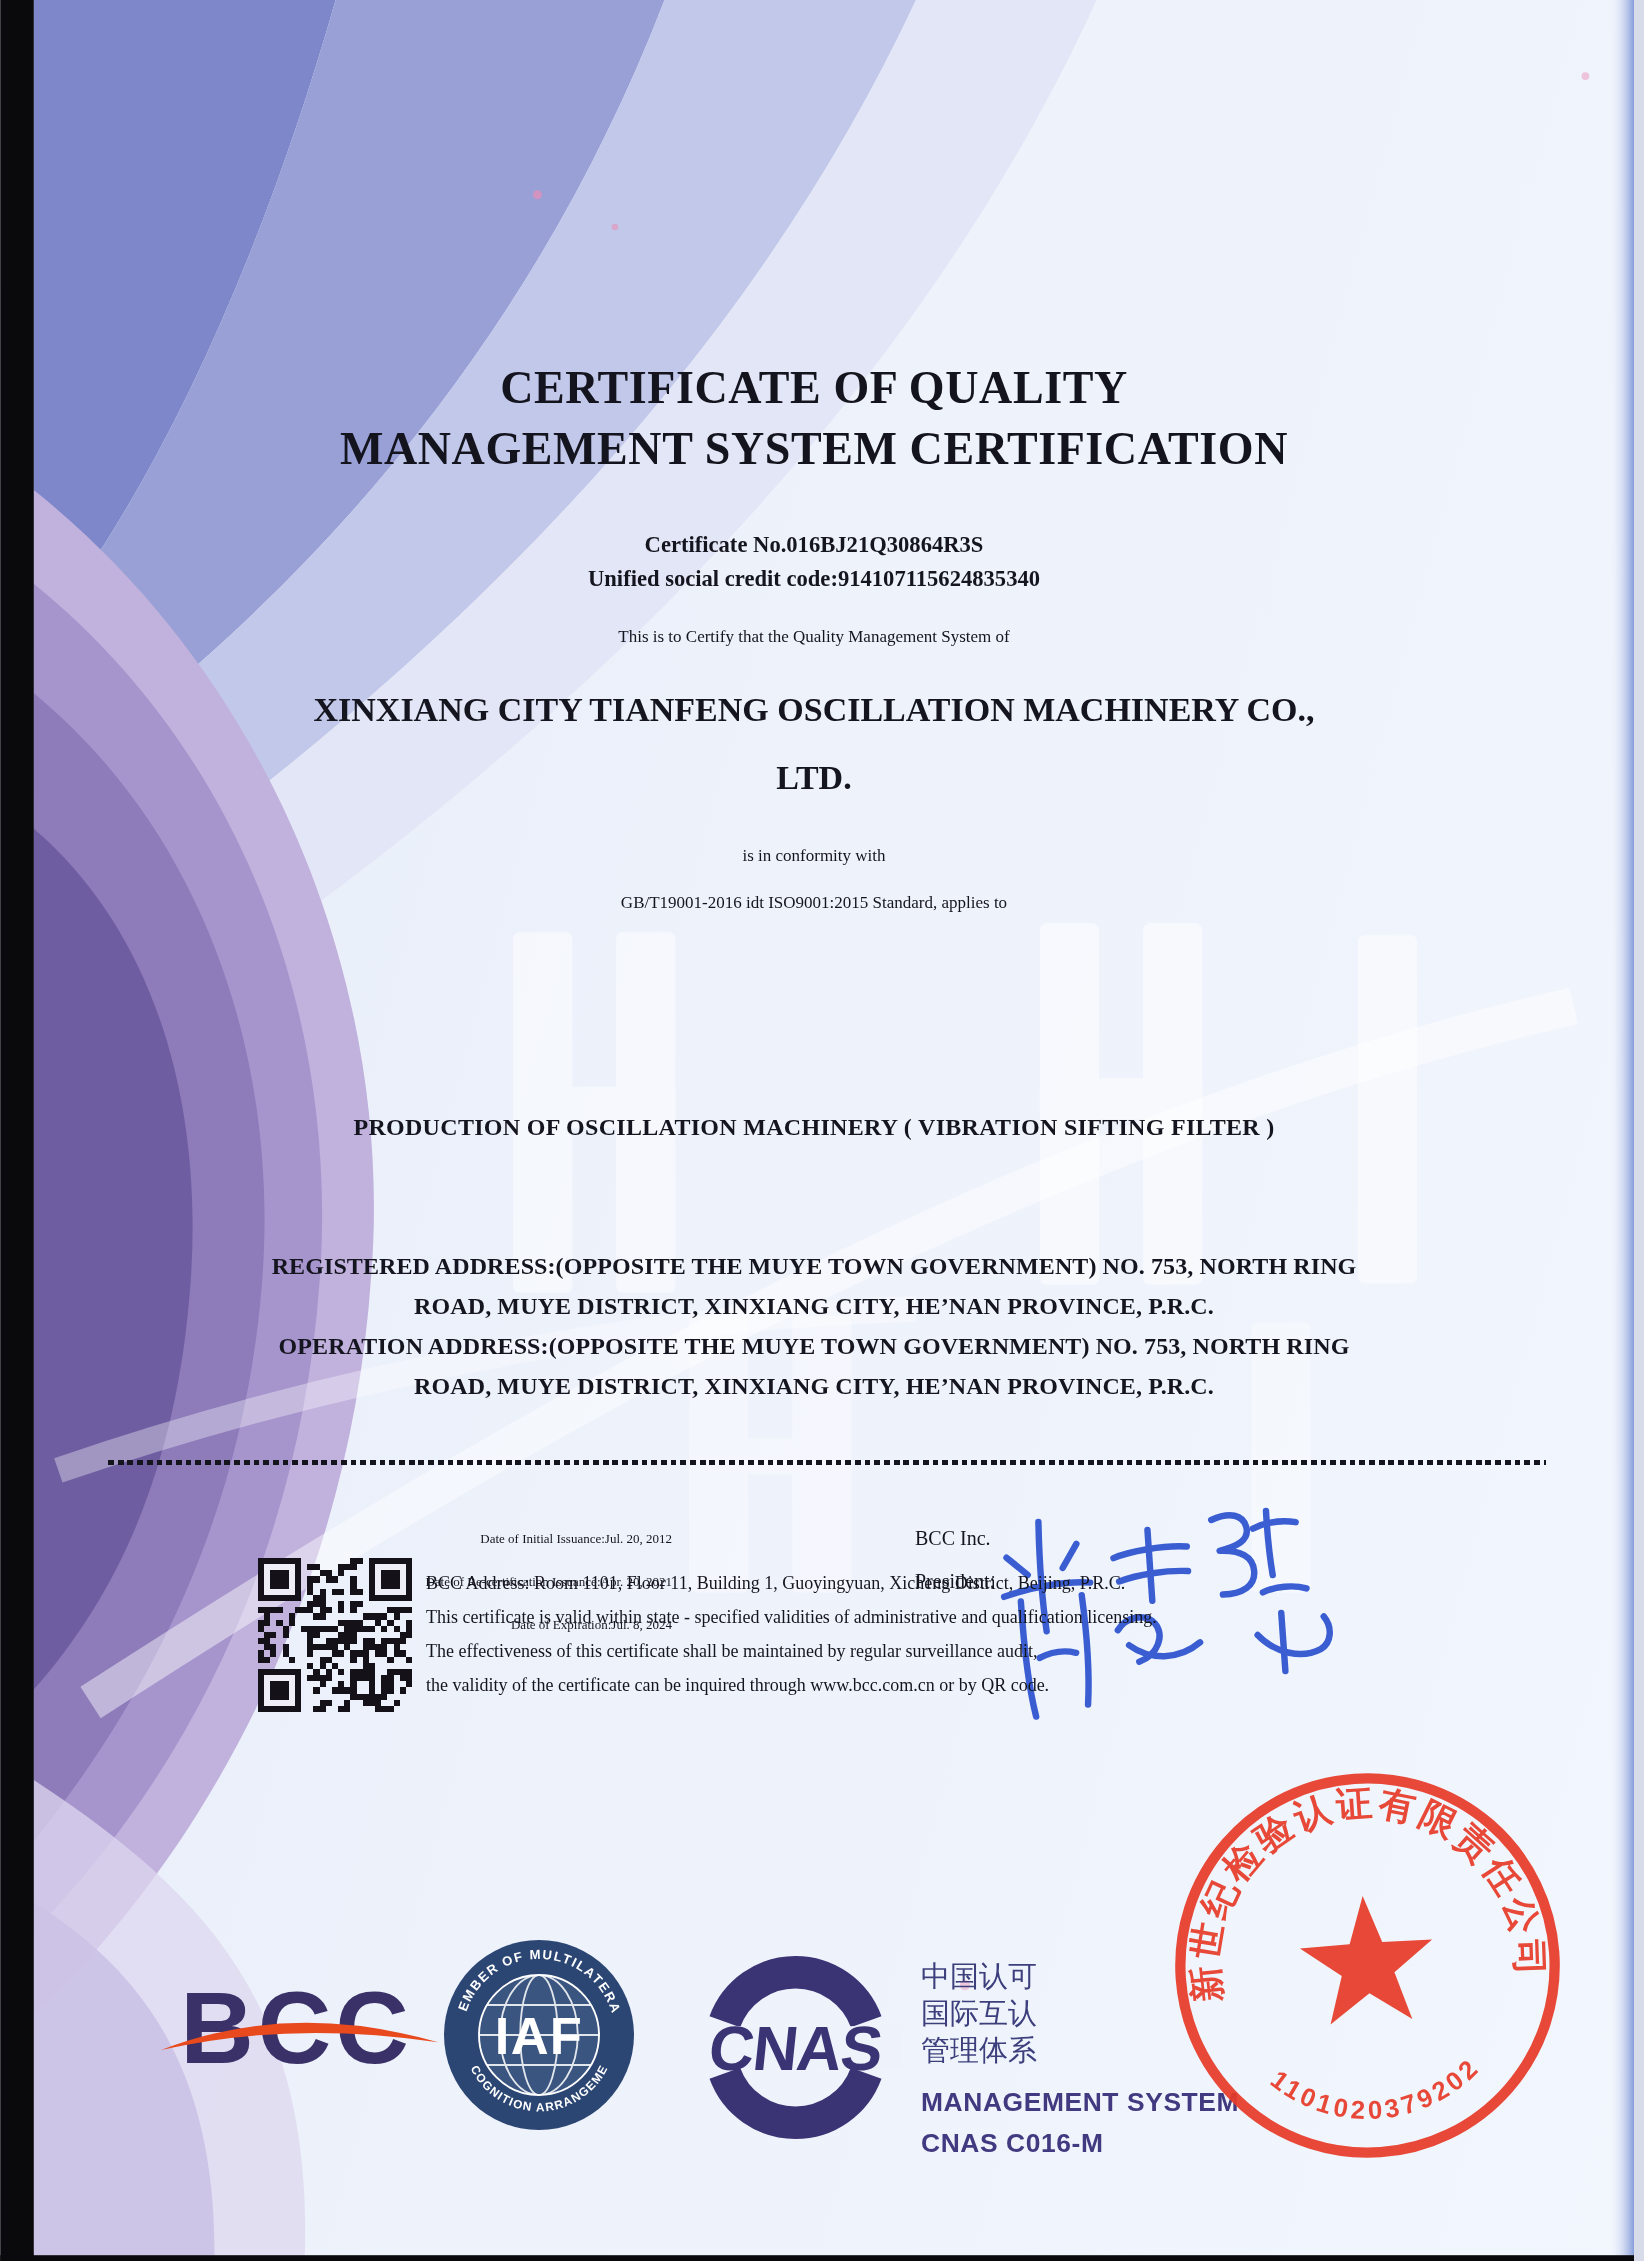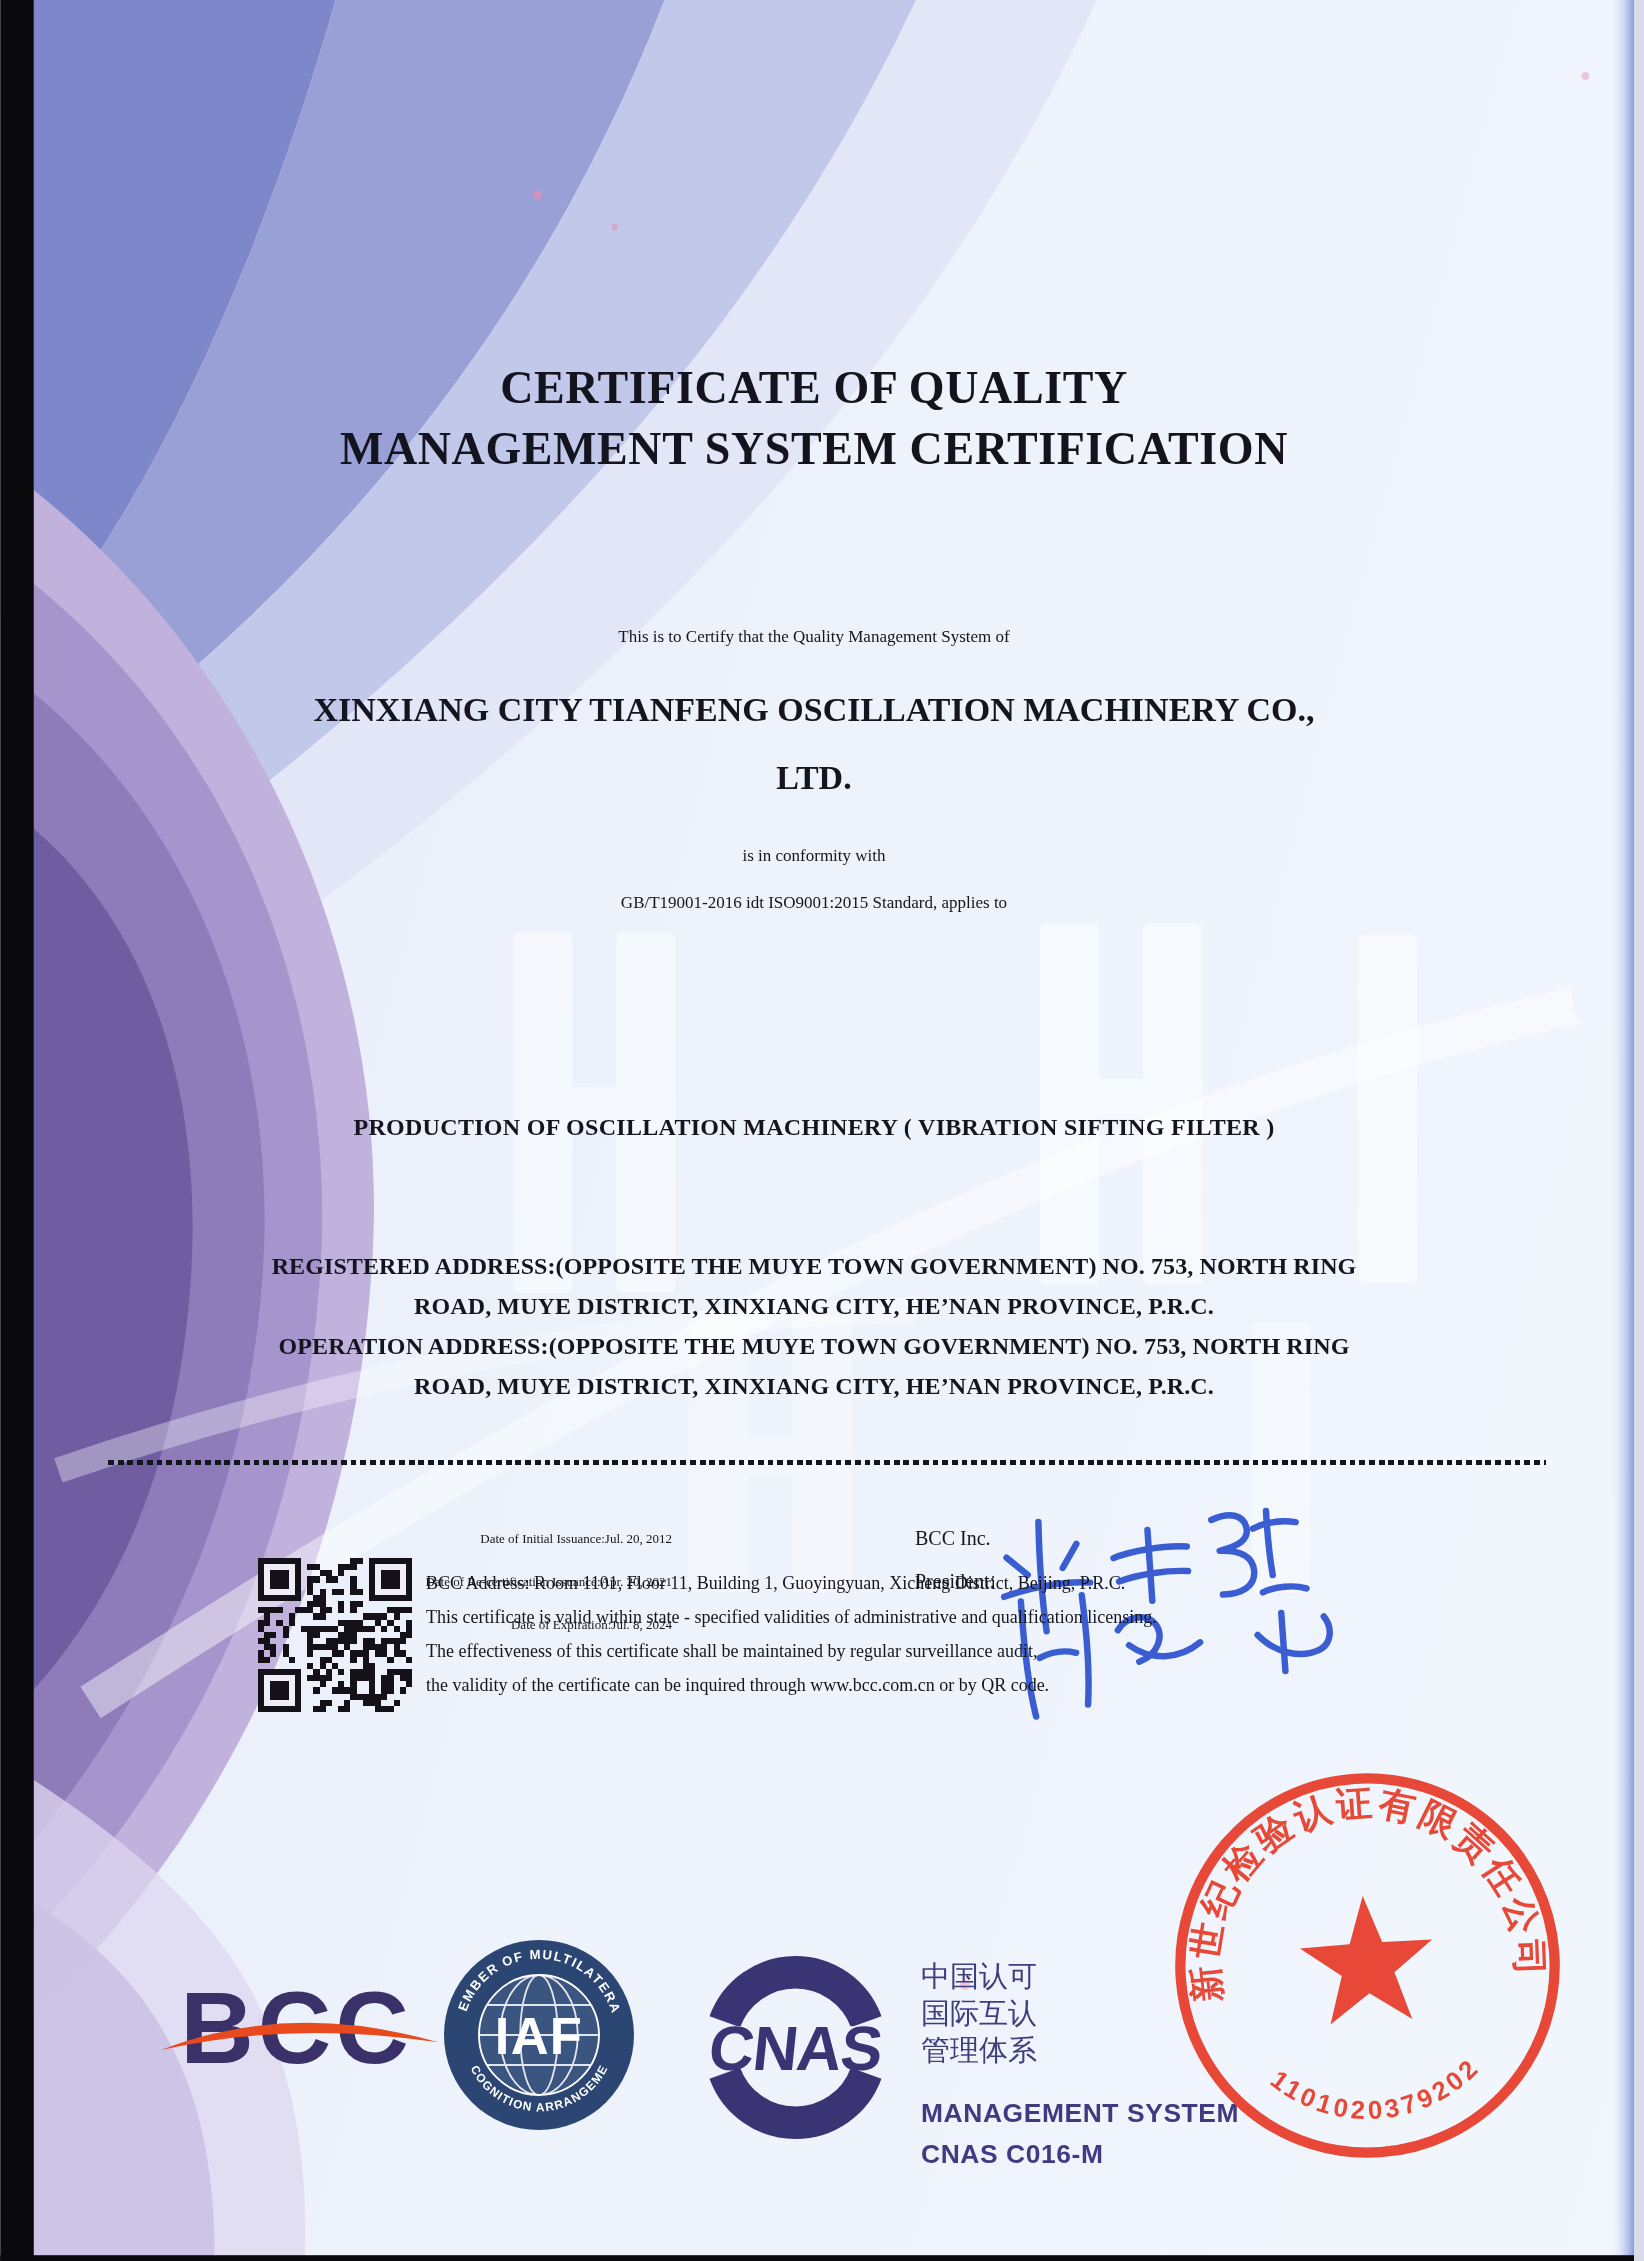--- a/index.html
+++ b/index.html
@@ -18,21 +18,21 @@
   .addr{font-size:24px;font-weight:bold;line-height:40px;letter-spacing:0.1px;}
   .dotted-rule{position:absolute;left:108px;width:1438px;height:4.5px;
     background:repeating-linear-gradient(90deg,#15151d 0 5.8px,transparent 5.8px 9.7px);}
   .dates{position:absolute;left:110px;top:1517px;width:562px;text-align:right;
     font-size:13px;line-height:43px;}
   .issuer{position:absolute;left:915px;top:1517px;font-size:20px;line-height:43px;}
   .fineprint{position:absolute;left:426px;top:1566px;width:1058px;font-size:18px;line-height:34px;}
   .cn-col{position:absolute;left:921px;top:1958px;font-size:29px;line-height:37px;color:#3c3f7c;
     font-family:"Liberation Sans",sans-serif;}
   .mgmt{position:absolute;left:921px;top:2082px;font-family:"Liberation Sans",sans-serif;
-    font-weight:bold;font-size:26.4px;line-height:41px;color:#423a80;letter-spacing:0.6px;margin-top:11px;}
+    font-weight:bold;font-size:26.4px;line-height:41px;color:#423a80;letter-spacing:0.6px;}
   .sr{position:absolute;width:0.6px;height:0.6px;overflow:hidden;clip:rect(0 0 0 0);}
   svg text{font-family:"Liberation Sans",sans-serif;}
 </style>
 </head>
 <body>
 
 <div class="page">
 
   <svg class="abs" width="1645" height="2261" viewBox="0 0 2550 3506" style="left:0;top:0">
     <defs>
@@ -84,20 +84,24 @@
     <rect x="2534" y="0" width="16" height="3506" fill="#0b0b0e"></rect>
     <rect x="0" y="0" width="52" height="3506" fill="#0a0a0c"></rect>
     <rect x="0" y="3497" width="2550" height="9" fill="#0a0a0c"></rect>
   </svg>
 
   <div class="ctr title" style="top:357px">
     <div>CERTIFICATE OF QUALITY</div>
     <div>MANAGEMENT SYSTEM CERTIFICATION</div>
   </div>
 
+  <div class="ctr certno" style="top:528px">
+    <div>Certificate No.016BJ21Q30864R3S</div>
+    <div>Unified social credit code:914107115624835340</div>
+  </div>
 
   <div class="ctr body-line" style="top:627px">This is to Certify that the Quality Management System of</div>
 
   <div class="ctr company" style="top:676px">
     <div>XINXIANG CITY TIANFENG OSCILLATION MACHINERY CO.,</div>
     <div>LTD.</div>
   </div>
 
   <div class="ctr body-line" style="top:846px">is in conformity with</div>
   <div class="ctr body-line" style="top:893px">GB/T19001-2016 idt ISO9001:2015 Standard, applies to</div>

